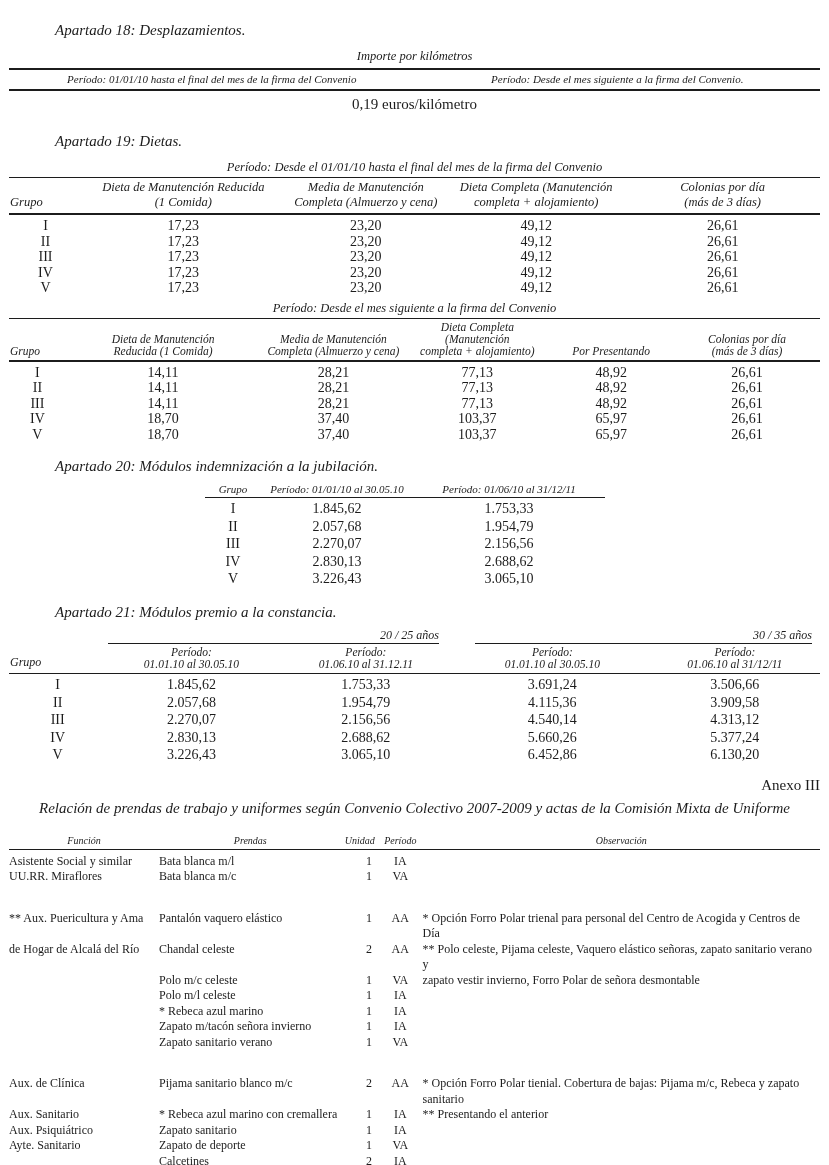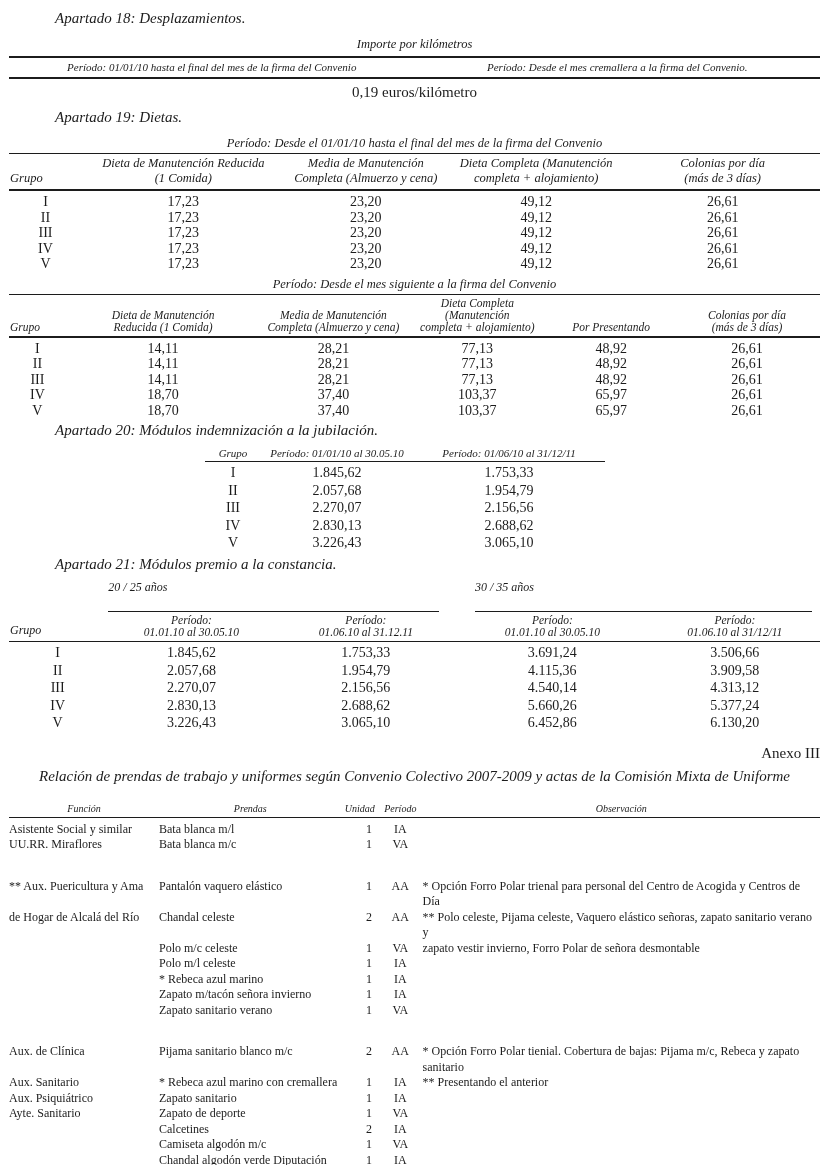--- a/index.html
+++ b/index.html
@@ -5,21 +5,21 @@
   html, body { margin: 0; padding: 0; background: #ffffff; }
   body {
     width: 829px; height: 1165px; overflow: hidden;
     font-family: "Liberation Serif", "DejaVu Serif", serif;
     color: #1c1c1c;
   }
   .page { padding: 6px 9px 0 9px; }
 
   .apartado-title {
     font-style: italic; font-size: 15px;
-    margin: 4px 0 7px 46px;
+    margin: 16px 0 7px 46px;
   }
 
   
   .km-caption {
     text-align: center; font-style: italic; font-size: 12.5px;
     padding: 3px 0 4px; border-bottom: 2px solid #1c1c1c;
   }
   .km-headers {
     display: flex; border-bottom: 2px solid #1c1c1c;
     font-style: italic; font-size: 11px;
@@ -49,22 +49,22 @@
   .t19b th { font-size: 11.5px; }
 
   .t20wrap { width: 400px; margin: 4px 0 2px 196px; }
   .t20 th { font-size: 11px; padding: 1px 2px 2px; border-bottom: 1.5px solid #1c1c1c; }
   .t20 td { font-size: 14px; line-height: 15.5px; }
   .t20 tbody tr:first-child td { padding-top: 3px; }
 
   .t21 { margin-top: 4px; }
   .t21 .gcell { padding: 0; vertical-align: bottom; }
   .t21 .gline {
-    font-style: italic; font-size: 12px; text-align: left;
-    border-bottom: 1.5px solid #1c1c1c; padding-bottom: 16px;
+    font-style: italic; font-size: 12px; text-align: right;
+    border-bottom: 1.5px solid #1c1c1c; padding-bottom: 0;
   }
   .t21 .gline.g1 { margin: 0 16px 0 2px; }
   .t21 .gline.g2 { margin: 0 8px 0 20px; }
   .t21 th { font-size: 11.5px; padding: 2px 2px 3px; border-bottom: 1.5px solid #1c1c1c; }
   .t21 th.grupo { text-align: left; font-size: 12px; padding-left: 1px; }
   .t21 td { font-size: 14px; line-height: 15.5px; }
   .t21 tbody tr:first-child td { padding-top: 3px; }
 
   .anexo-title { text-align: right; font-size: 15px; margin: 13px 0 6px; }
   .anexo-subtitle { text-align: center; font-style: italic; font-size: 15px; margin: 0 0 16px; }
@@ -83,21 +83,21 @@
 <body>
 
 <div class="page">
 
   <div class="apartado-title">Apartado 18: Desplazamientos.</div>
 
   <div>
     <div class="km-caption">Importe por kilómetros</div>
     <div class="km-headers">
       <div>Período: 01/01/10 hasta el final del mes de la firma del Convenio</div>
-      <div>Período: Desde el mes cremallera a la firma del Convenio.</div>
+      <div>Período: Desde el mes siguiente a la firma del Convenio.</div>
     </div>
     <div class="km-values">
       <div>0,19 euros/kilómetro</div>
     </div>
   </div>
 
   <div class="apartado-title">Apartado 19: Dietas.</div>
 
   <div class="tcaption">Período: Desde el 01/01/10 hasta el final del mes de la firma del Convenio</div>
   <table class="t19 t19a">

